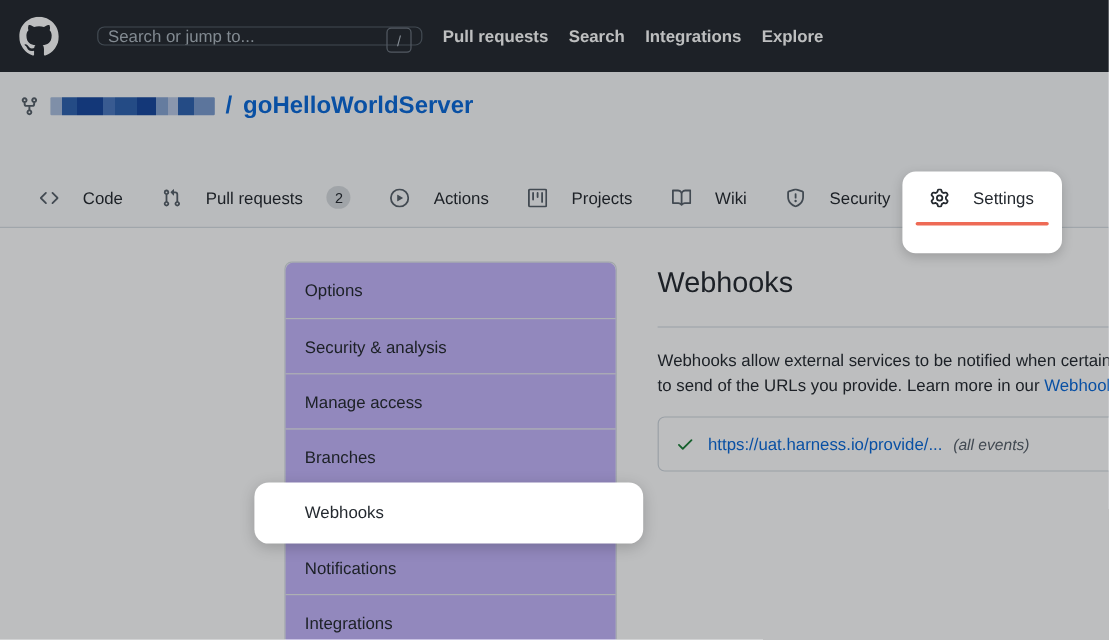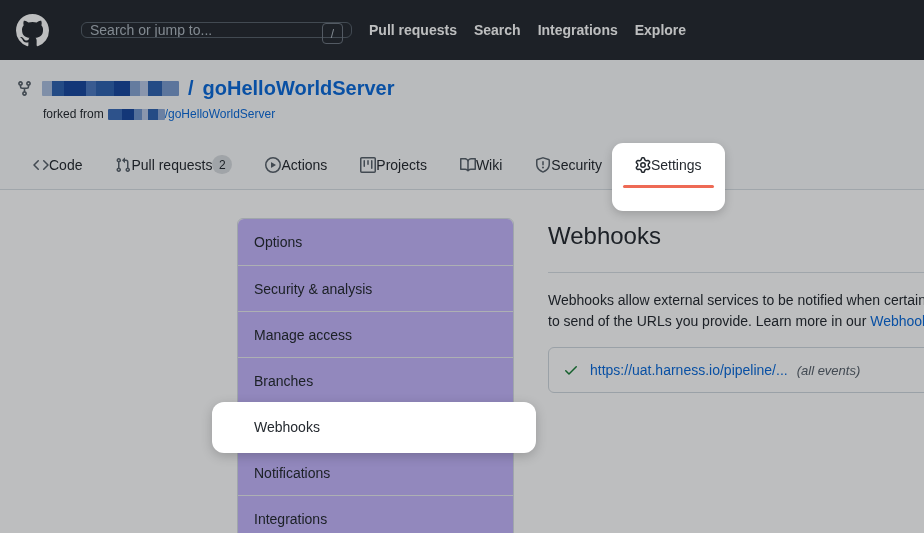--- a/index.html
+++ b/index.html
@@ -56,21 +56,21 @@
   }
   .forked-link { color:#0969da; font-size:12px; text-decoration:none; cursor:pointer; }
 
   
   .tab-bar {
     position:absolute; top:140px; left:0; right:0; height:50px;
     background:#fafbfc; border-bottom:1px solid #d8dee4;
     display:flex; align-items:stretch; padding-left:25px;
   }
   .tab {
-    display:flex; align-items:center; gap:0; padding:0 8px; margin-right:17px;
+    display:flex; align-items:center; gap:20px; padding:0 8px; margin-right:17px;
     font-size:14px; color:#24292f; cursor:pointer; white-space:nowrap; position:relative;
   }
   .tab svg { width:16px; height:16px; fill:#57606a; flex:0 0 auto; }
   .counter-badge {
     background:rgba(140,149,159,0.3); border-radius:10px; min-width:20px; height:19px;
     display:flex; align-items:center; justify-content:center;
     font-size:12px; padding:0 6px; color:#24292f;
   }
   
   .tab-settings { z-index:60; font-weight:400; }
@@ -151,25 +151,20 @@
 
 <div class="repo-header">
   <div class="repo-title-row">
     <svg class="fork-icon" viewBox="0 0 16 16">
       <path d="M5 5.372v.878c0 .414.336.75.75.75h4.5a.75.75 0 0 0 .75-.75v-.878a2.25 2.25 0 1 1 1.5 0v.878a2.25 2.25 0 0 1-2.25 2.25h-1.5v2.128a2.251 2.251 0 1 1-1.5 0V8.5h-1.5A2.25 2.25 0 0 1 3.5 6.25v-.878a2.25 2.25 0 1 1 1.5 0ZM5 3.25a.75.75 0 1 0-1.5 0 .75.75 0 0 0 1.5 0Zm6.75.75a.75.75 0 1 0 0-1.5.75.75 0 0 0 0 1.5Zm-3 8.75a.75.75 0 1 0-1.5 0 .75.75 0 0 0 1.5 0Z"></path>
     </svg>
     <span class="blur-owner"></span>
     <span class="repo-sep">/</span>
     <a class="repo-name">goHelloWorldServer</a>
   </div>
-  <div class="forked-row">
-    <span class="forked-label">forked from</span>
-    <span class="blur-fork"></span>
-    <a class="forked-link">/goHelloWorldServer</a>
-  </div>
 </div>
 
 <div class="tab-bar">
   <div class="tab">
     <svg viewBox="0 0 16 16">
         <path d="M4.72 3.22a.75.75 0 0 1 1.06 1.06L2.06 8l3.72 3.72a.75.75 0 1 1-1.06 1.06L.47 8.53a.75.75 0 0 1 0-1.06l4.25-4.25Zm6.56 0a.75.75 0 1 0-1.06 1.06L13.94 8l-3.72 3.72a.75.75 0 1 0 1.06 1.06l4.25-4.25a.75.75 0 0 0 0-1.06l-4.25-4.25Z"></path>
       </svg>
     <span>Code</span>
   </div>
   <div class="tab">
@@ -223,18 +218,18 @@
 </div>
 
 <div class="main-content">
   <div class="main-title">Webhooks</div>
   <div class="main-desc">Webhooks allow external services to be notified when certain events happen. When the specified events happen, we’ll send a POST request</div>
   <div class="main-desc" style="margin-top:0;"><span>to send of the URLs you provide. Learn more in our </span><a class="inline-link">Webhooks Guide</a></div>
   <div class="webhook-box">
     <svg class="check-icon" viewBox="0 0 16 16">
       <path d="M13.78 4.22a.75.75 0 0 1 0 1.06l-7.25 7.25a.75.75 0 0 1-1.06 0L2.22 9.28a.751.751 0 0 1 .018-1.042.751.751 0 0 1 1.042-.018L6 10.94l6.72-6.72a.75.75 0 0 1 1.06 0Z"></path>
     </svg>
-    <a class="webhook-url">https://uat.harness.io/pipeline/...</a>
+    <a class="webhook-url">https://uat.harness.io/provide/...</a>
     <span class="webhook-events">(all events)</span>
   </div>
 </div>
 
 <div class="dim-overlay"></div>
 
 </body></html>

